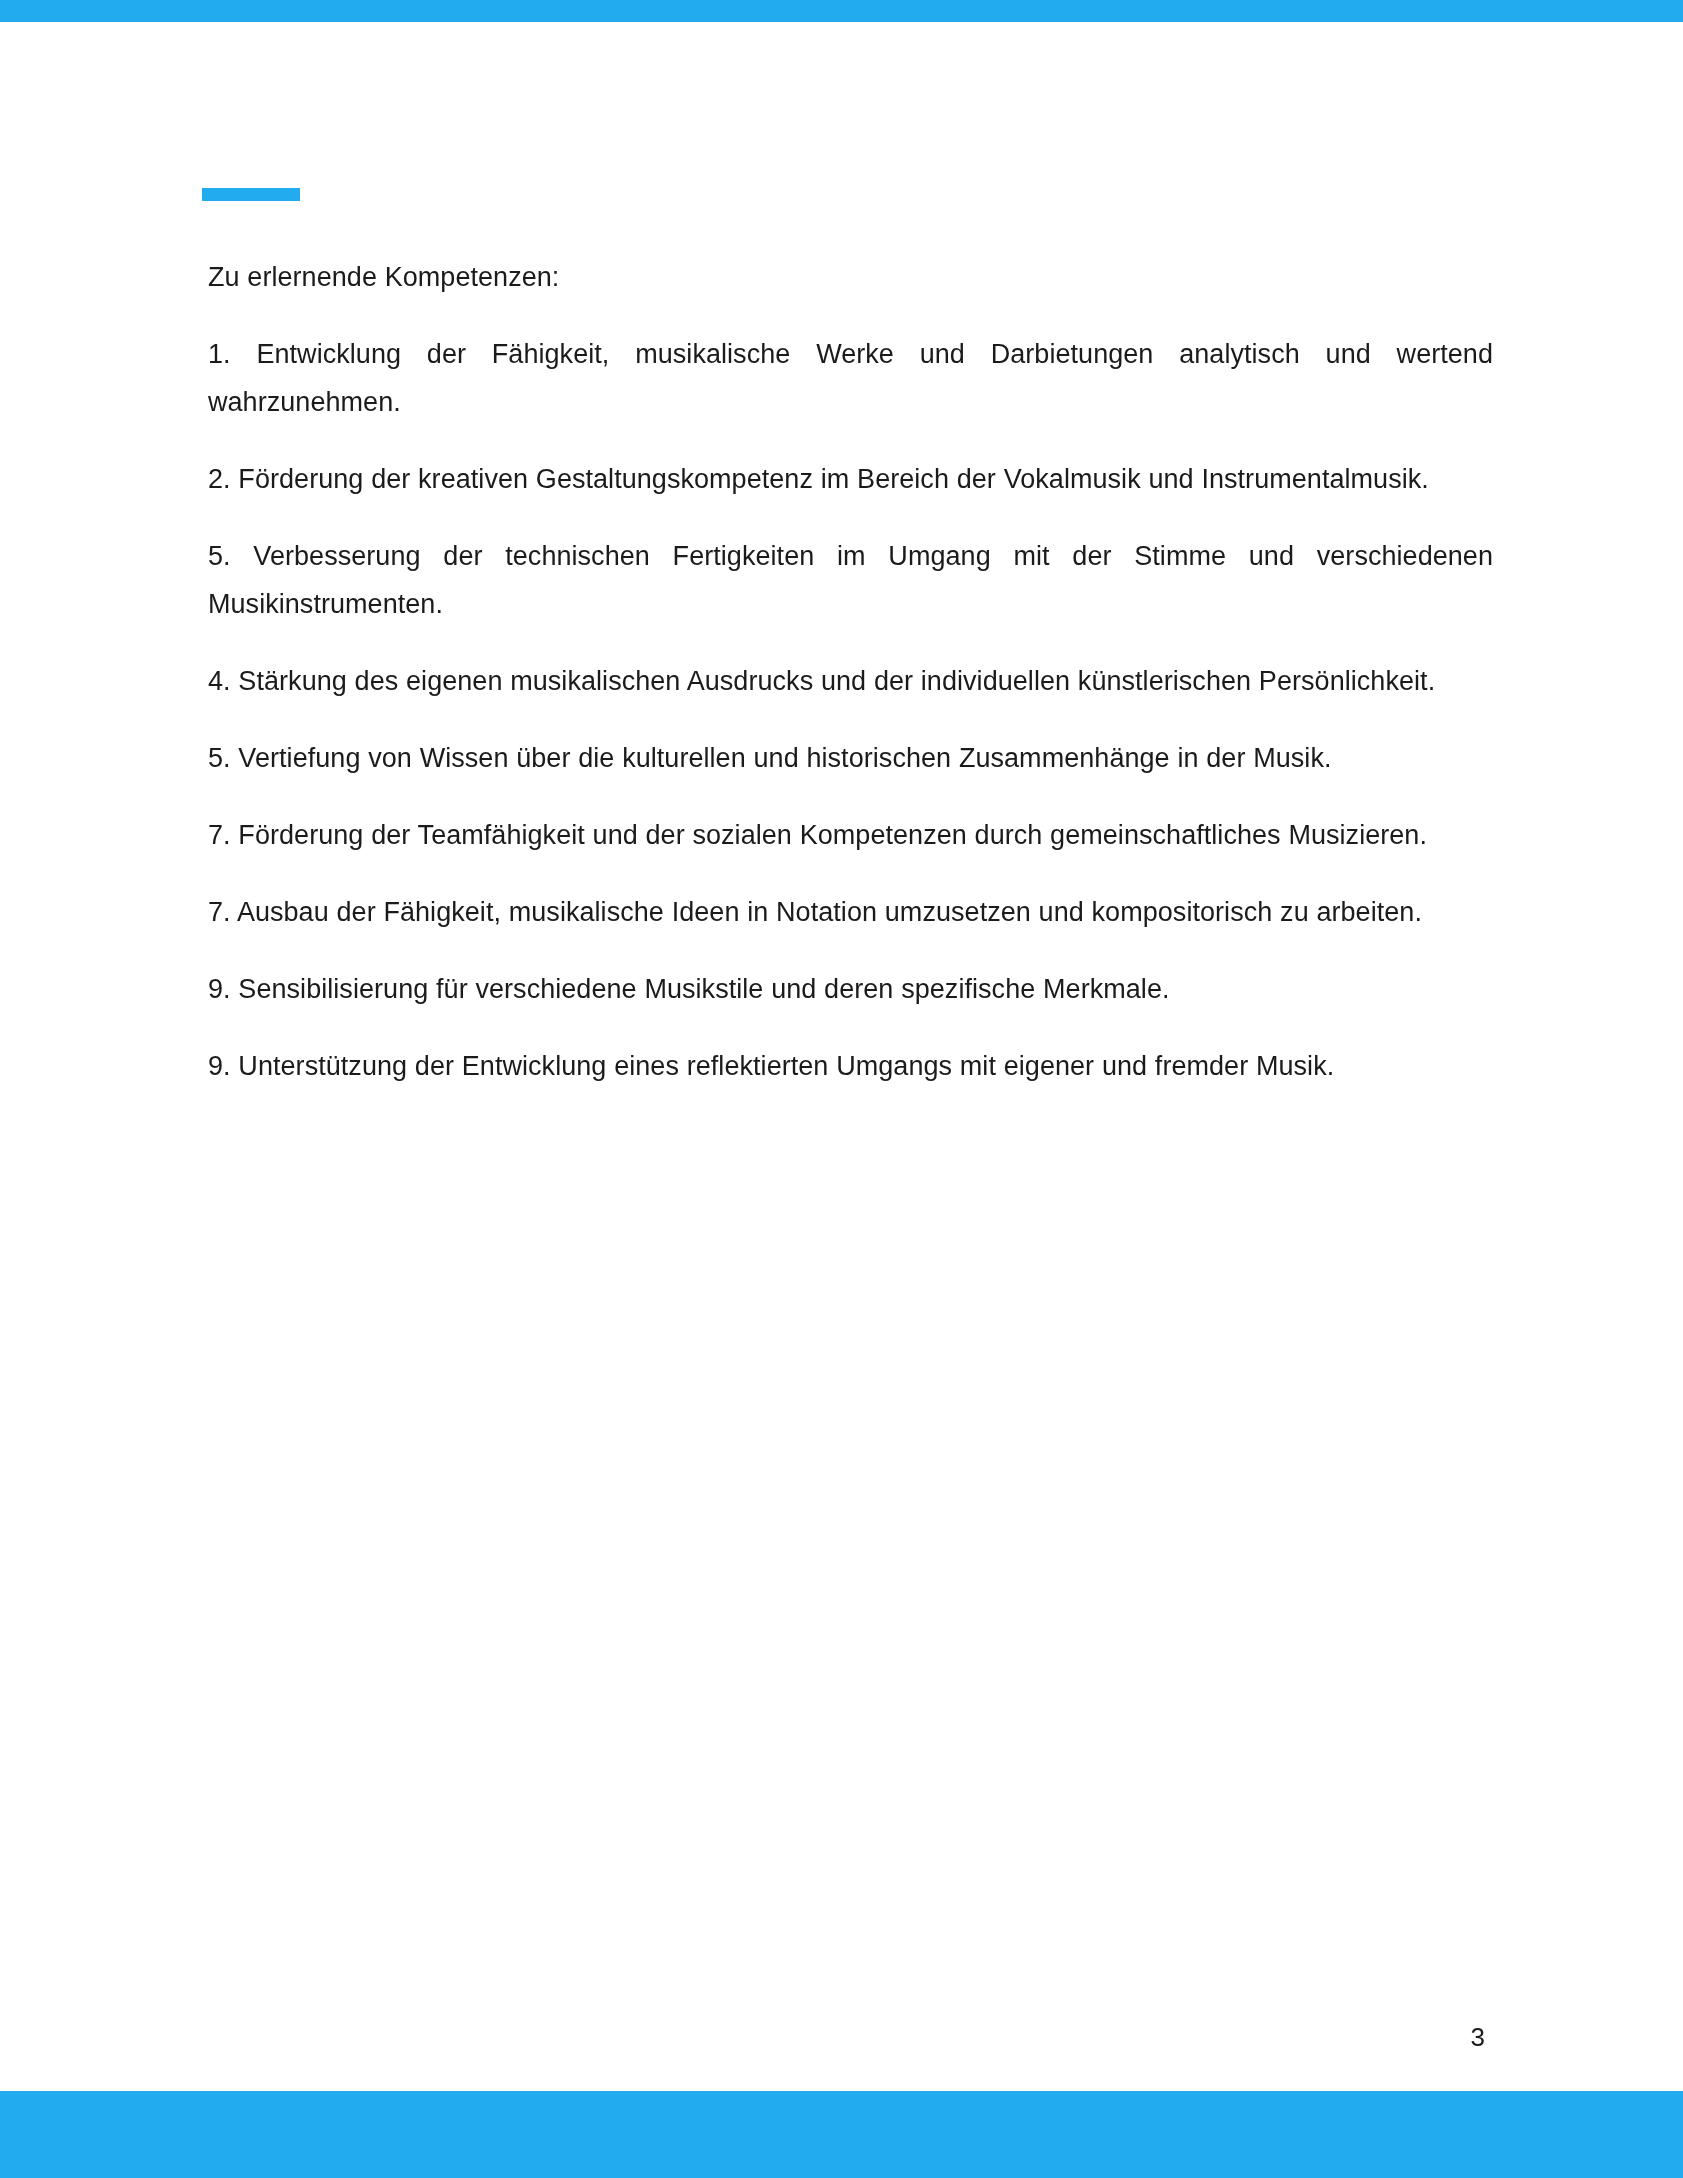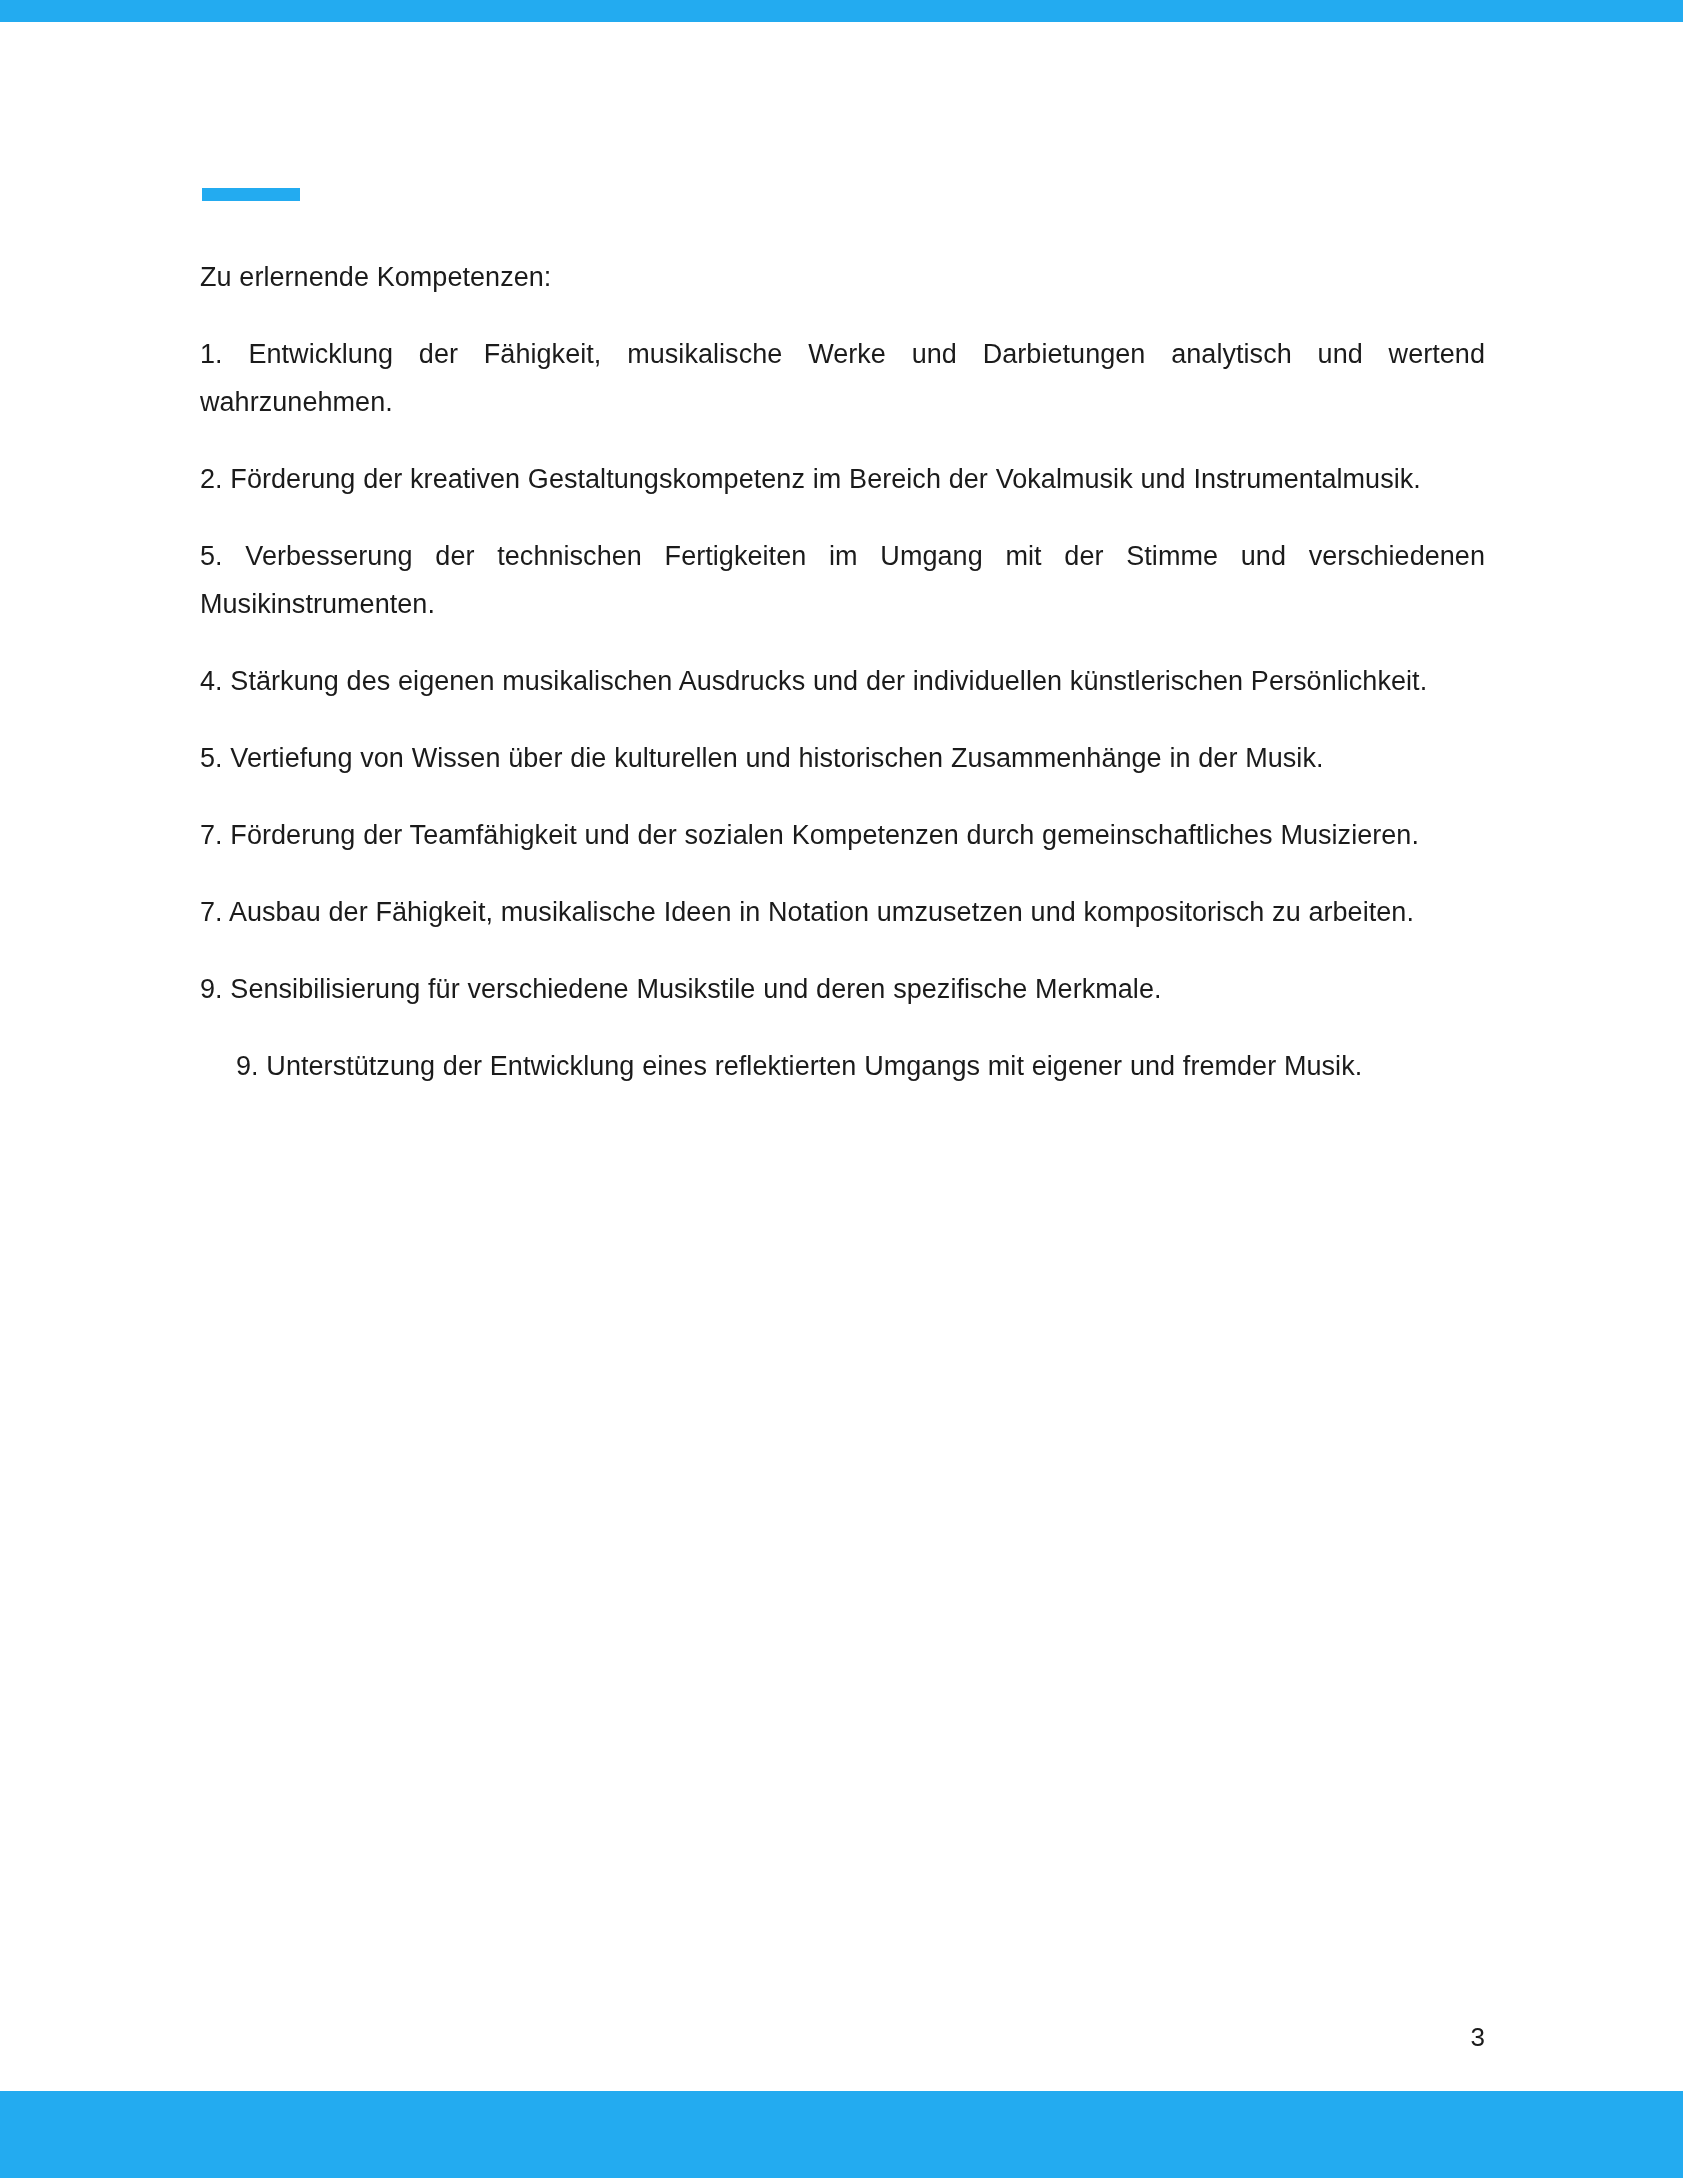--- a/index.html
+++ b/index.html
@@ -42,37 +42,36 @@
     position: absolute;
     left: 202px;
     top: 188px;
     width: 98px;
     height: 13px;
     background: #23abf0;
   }
   
   .content {
     position: absolute;
-    left: 200px;
+    left: 208px;
     top: 253px;
     width: 1285px;
   }
   .para {
     margin: 0 0 29px 0;
     font-size: 27px;
     line-height: 48px;
     color: #1b1b1b;
     text-align: justify;
     text-justify: inter-word;
     letter-spacing: 0.05px;
     word-spacing: 0.2px;
   }
   .para.last {
     margin-bottom: 0;
-    margin-left: 36px;
   }
   
   .page-number {
     position: absolute;
     left: 1188px;
     top: 2020px;
     width: 297px;
     text-align: right;
     font-size: 26px;
     line-height: 34px;

